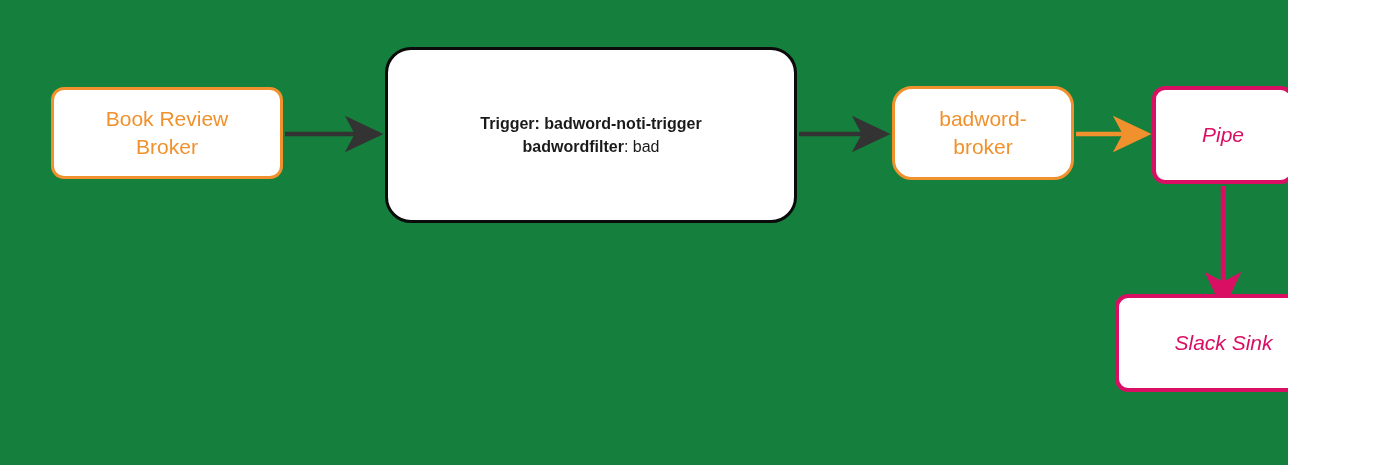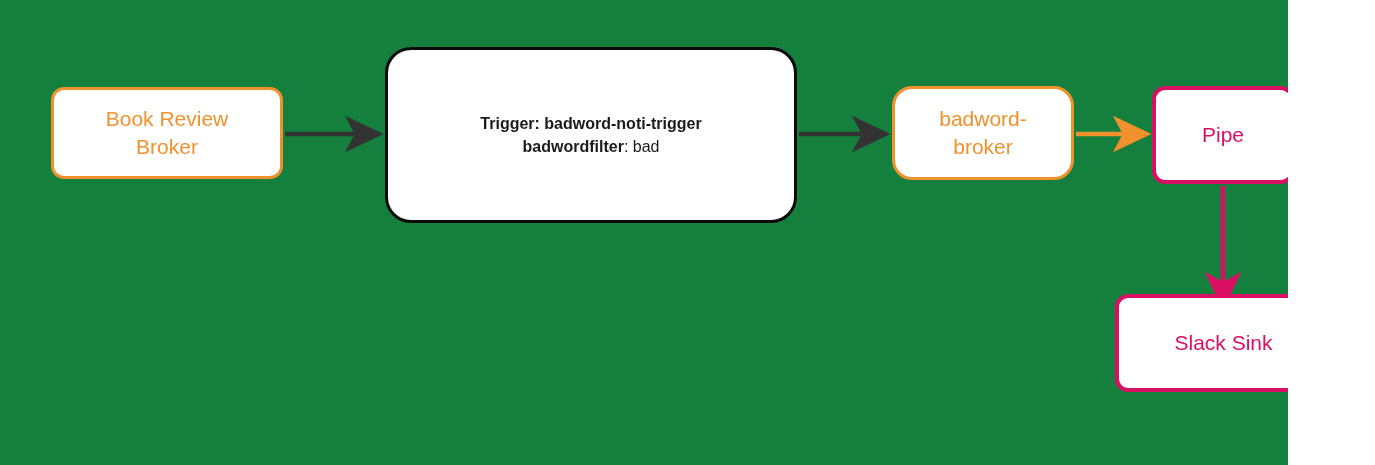--- a/index.html
+++ b/index.html
@@ -39,20 +39,21 @@
     border: 3px solid #f0912d;
     border-radius: 13px;
     color: #f0912d;
     font-size: 21px;
   }
   .node-pink {
     border: 4px solid #d90f64;
     border-radius: 13px;
     color: #d90f64;
     font-size: 21px;
+    font-style: italic;
   }
   .node-black {
     border: 3px solid #0b0b0b;
     border-radius: 26px;
     color: #1a1a1a;
     font-size: 16px;
   }
   .node-inner {
     padding: 0 10px;
     width: 100%;

